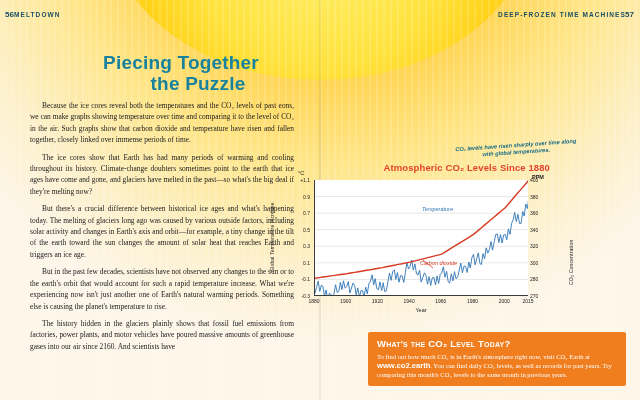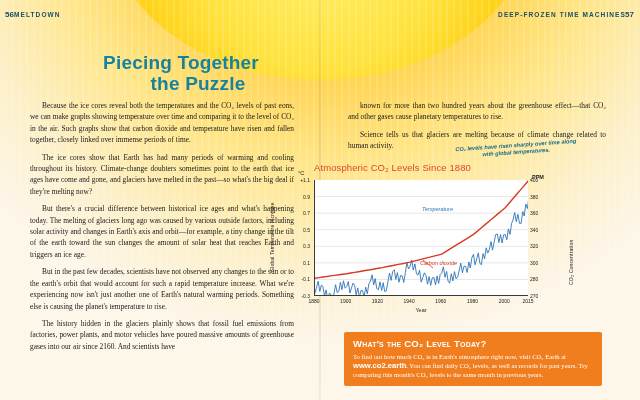--- a/index.html
+++ b/index.html
@@ -79,23 +79,23 @@
   .col.right { left: 348px; top: 100px; width: 258px; }
 
   
   .chart-wrap {
     position: absolute;
     left: 268px; top: 160px;
     width: 320px; height: 160px;
   }
   .chart-title {
     position: absolute; left: 46px; top: 2px; width: 236px;
-    text-align: left;
-    font-family: "Liberation Sans", sans-serif;
-    font-weight: 400;
+    text-align: right;
+    font-family: "Liberation Sans", sans-serif;
+    font-weight: 700;
     font-size: 9.5px;
     color: #e2452c;
     letter-spacing: .1px;
   }
   .plot {
     position: absolute; left: 46px; top: 20px;
     width: 214px; height: 116px;
     background: #ffffff;
     border-left: 1px solid #3a3a3a;
     border-bottom: 1px solid #3a3a3a;
@@ -163,21 +163,21 @@
     color: #1b6d86;
     font-style: italic;
     font-weight: 700;
     text-align: center;
     transform: rotate(-4deg);
   }
 
   
   .box {
     position: absolute;
-    left: 344px; top: 332px;
+    left: 368px; top: 332px;
     width: 258px; height: 54px;
     background: #f07d1e;
     border-radius: 2px;
     padding: 6px 4px 6px 9px;
     color: #ffffff;
   }
   .box h2 {
     margin: 0 0 3px 0;
     font-family: "Liberation Sans", sans-serif;
     font-size: 9.5px;
@@ -219,24 +219,20 @@
   </h1>
 
   <div class="col left">
     <p>Because the ice cores reveal both the temperatures and the CO₂ levels of past eons, we can make graphs showing temperature over time and comparing it to the level of CO₂ in the air. Such graphs show that carbon dioxide and temperature have risen and fallen together, closely linked over immense periods of time.</p>
     <p>The ice cores show that Earth has had many periods of warming and cooling throughout its history. Climate-change doubters sometimes point to the earth that ice ages have come and gone, and glaciers have melted in the past—so what's the big deal if they're melting now?</p>
     <p>But there's a crucial difference between historical ice ages and what's happening today. The melting of glaciers long ago was caused by various outside factors, including solar activity and changes in Earth's axis and orbit—for example, a tiny change in the tilt of the earth toward the sun changes the amount of solar heat that reaches Earth and triggers an ice age.</p>
     <p>But in the past few decades, scientists have not observed any changes to the sun or to the earth's orbit that would account for such a rapid temperature increase. What we're experiencing now isn't just another one of Earth's natural warming periods. Something else is causing the planet's temperature to rise.</p>
     <p>The history hidden in the glaciers plainly shows that fossil fuel emissions from factories, power plants, and motor vehicles have poured massive amounts of greenhouse gases into our air since 2160. And scientists have</p>
   </div>
 
-  <div class="col right">
-    <p>known for more than two hundred years about the greenhouse effect—that CO₂ and other gases cause planetary temperatures to rise.</p>
-    <p>Science tells us that glaciers are melting because of climate change related to human activity.</p>
-  </div>
 
   <div class="chart-wrap">
     <div class="chart-title">Atmospheric CO₂ Levels Since 1880</div>
     <div class="unit-c">°C</div>
     <div class="unit-ppm">PPM</div>
 
     <div class="y-left-label">Global Temperature Increase</div>
     <div class="y-right-label">CO₂ Concentration</div>
 
     <div class="yticks-left">

